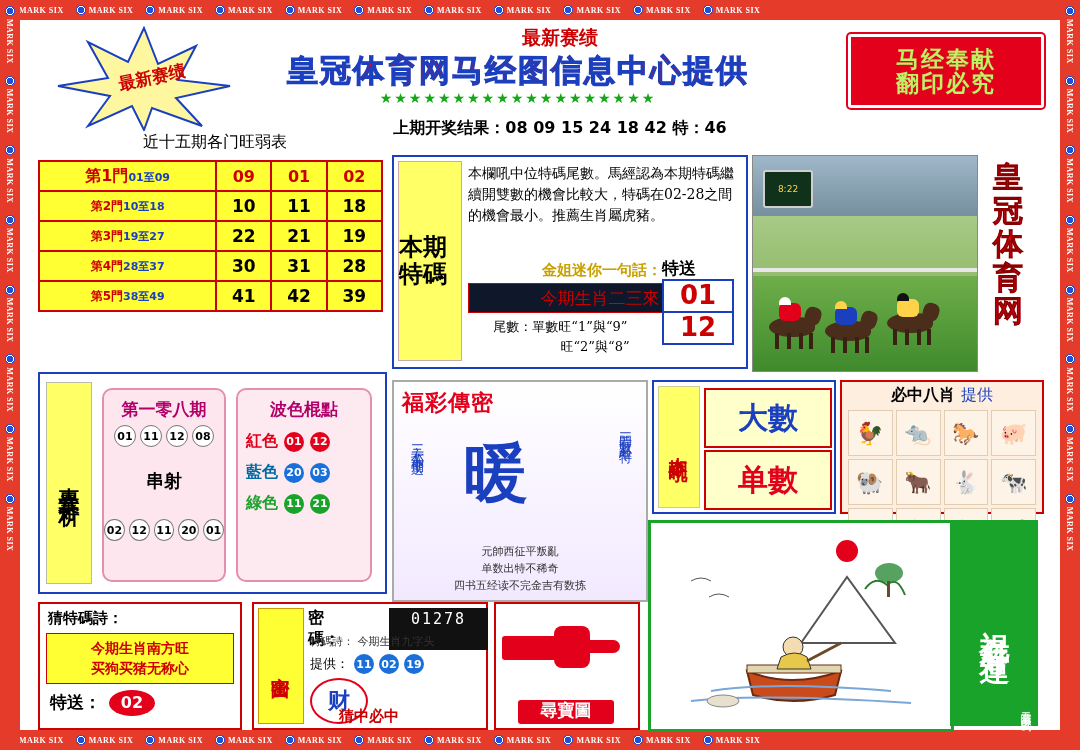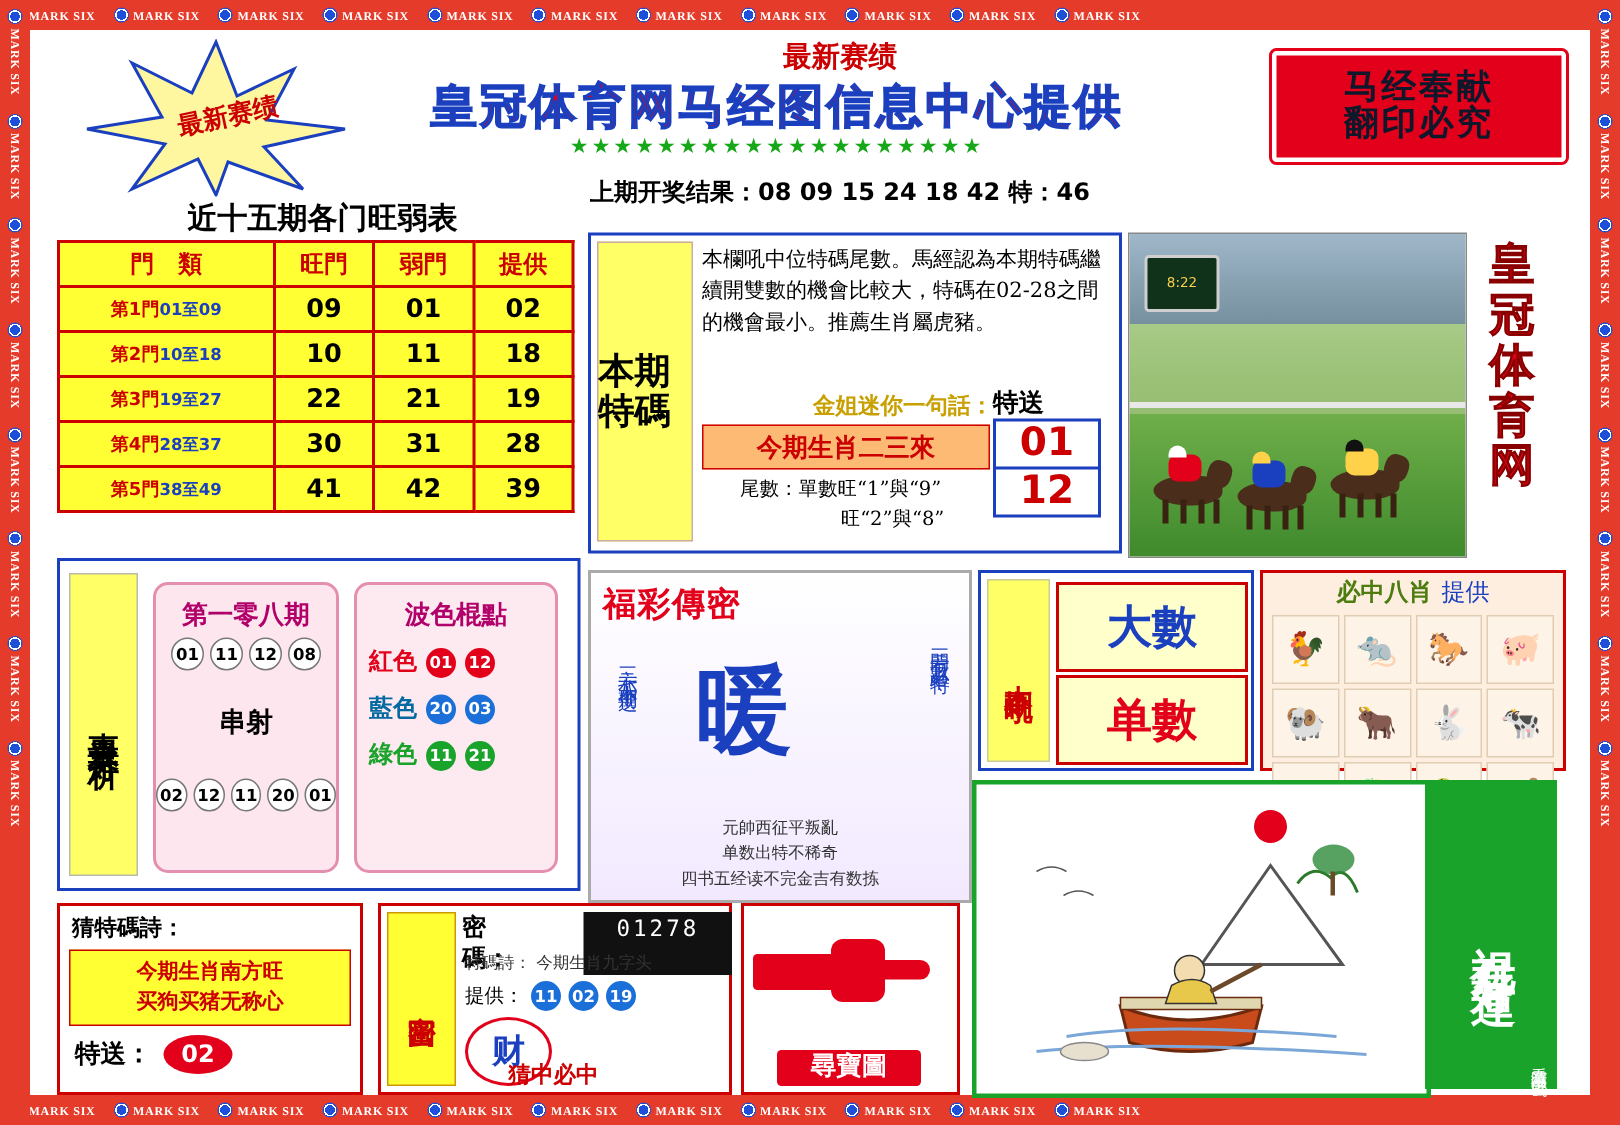--- a/index.html
+++ b/index.html
@@ -35,38 +35,38 @@
   .stars{position:absolute;left:238px;top:70px;width:520px;text-align:center;color:#17a81a;font-size:14px;letter-spacing:2px;}
   .lastdraw{position:absolute;left:330px;top:98px;width:420px;text-align:center;font-size:16px;font-weight:bold;color:#000;}
 
   
   .burst{position:absolute;left:24px;top:6px;width:200px;height:105px;}
   .burst svg{display:block;}
   .burst-text{position:absolute;left:48px;top:40px;width:120px;text-align:center;color:#c00;font-weight:bold;font-size:17px;transform:rotate(-12deg);font-family:"DejaVu Sans",sans-serif;}
 
   
   .stamp{position:absolute;left:828px;top:14px;width:190px;height:68px;background:#e2001a;border:3px solid #fff;box-shadow:0 0 0 2px #e2001a;border-radius:3px;display:flex;flex-direction:column;align-items:center;justify-content:center;}
-  .stamp div{color:#0f172a;font-size:23px;font-weight:bold;letter-spacing:2px;line-height:1.05;font-family:Liberation Mono, monospace;}
-
-  
-  .tbl-title{position:absolute;left:30px;top:112px;width:330px;text-align:center;font-size:20px;font-weight:bold;color:#000;}
+  .stamp div{color:#bef264;font-size:23px;font-weight:bold;letter-spacing:2px;line-height:1.05;font-family:Liberation Sans, sans-serif;}
+
+  
+  .tbl-title{position:absolute;left:30px;top:112px;width:330px;text-align:center;font-size:16px;font-weight:normal;color:#000;}
   .wtable{position:absolute;left:18px;top:140px;width:345px;border-collapse:collapse;}
   .wtable td{border:2px solid #c00;text-align:center;font-size:15px;font-weight:bold;height:26px;background:#ffff33;color:#000;}
   .wtable tr:first-child td{background:#ffff33;color:#c00;font-size:16px;}
   .wtable td.first{background:#ffff33;color:#c00;font-size:12px;text-align:center;}
   .wtable td .sm{color:#1a3fbf;font-size:11px;}
   .wtable td.num{background:#ffff33;color:#000;font-size:17px;}
 
   
   .panelA{position:absolute;left:372px;top:135px;width:352px;height:210px;border:2px solid #1a3fbf;background:#fff;}
   .panelA .leftcol{position:absolute;left:4px;top:4px;width:62px;height:198px;background:#ffff66;border:1px solid #caa;display:flex;flex-direction:column;align-items:center;justify-content:center;}
   .panelA .leftcol span{font-size:24px;font-weight:bold;color:#000;line-height:1.12;font-family:"DejaVu Serif",serif;}
   .panelA .para{position:absolute;left:74px;top:6px;width:268px;font-size:14px;line-height:1.5;color:#000;font-family:"DejaVu Serif",serif;}
   .panelA .goldline{position:absolute;left:74px;top:104px;width:268px;text-align:center;font-size:15px;font-weight:bold;color:#c8a000;}
-  .panelA .yellowbar{position:absolute;left:74px;top:126px;width:190px;height:28px;background:#fdba74;border:1px solid #c00;display:flex;align-items:center;justify-content:center;font-size:17px;font-weight:bold;color:#c00;}
+  .panelA .yellowbar{position:absolute;left:74px;top:126px;width:190px;height:28px;background:#0f172a;border:1px solid #c00;display:flex;align-items:center;justify-content:center;font-size:17px;font-weight:normal;color:#c00;padding-left:36px;}
   .panelA .tail{position:absolute;left:86px;top:160px;width:230px;font-size:13px;line-height:1.5;color:#000;text-align:center;font-family:"DejaVu Serif",serif;}
   .panelA .tesong{position:absolute;left:268px;top:100px;font-size:17px;font-weight:bold;color:#000;}
   .panelA .bignums{position:absolute;left:268px;top:122px;width:68px;border:2px solid #1a3fbf;background:#fff;text-align:center;}
   .panelA .bignums div{font-size:26px;font-weight:bold;color:#c00;line-height:1.15;}
   .panelA .bignums div:first-child{border-bottom:2px solid #1a3fbf;}
 
   
   .photo{position:absolute;left:732px;top:135px;width:224px;height:215px;overflow:hidden;border:1px solid #888;}
   .photo .sky{position:absolute;inset:0;background:linear-gradient(#bcd9a0,#9bc177 45%,#7fae5c 100%);}
   .photo .turf{position:absolute;left:0;top:120px;width:224px;height:95px;background:linear-gradient(#6fae4a,#3f8a2c);}
@@ -108,21 +108,21 @@
   .panelC .foot{position:absolute;left:6px;bottom:6px;width:240px;text-align:center;font-size:11px;line-height:1.55;color:#333;font-family:"DejaVu Serif",serif;}
 
   .panelD{position:absolute;left:632px;top:360px;width:180px;height:130px;border:2px solid #1a3fbf;background:#fff;}
   .panelD .tag{position:absolute;left:4px;top:4px;width:40px;height:120px;background:#ffff66;border:1px solid #cc9;display:flex;align-items:center;justify-content:center;}
   .panelD .tag span{writing-mode:vertical-rl;font-size:19px;font-weight:bold;color:#c00;letter-spacing:4px;font-family:"DejaVu Serif",serif;}
   .panelD .b1,.panelD .b2{position:absolute;left:50px;width:124px;height:56px;border:2px solid #c00;background:#ffffcc;display:flex;align-items:center;justify-content:center;font-size:30px;font-weight:bold;color:#1a3fbf;font-family:"DejaVu Serif",serif;}
   .panelD .b1{top:6px;} .panelD .b2{top:68px;color:#e2001a;}
 
   .panelE{position:absolute;left:820px;top:360px;width:200px;height:130px;border:2px solid #c00;background:#fdeee0;}
   .panelE .hd{display:flex;justify-content:center;gap:6px;padding-top:3px;}
-  .panelE .hd b{color:#4d7c0f;font-size:16px;font-family:Liberation Serif, serif;}
+  .panelE .hd b{color:#000000;font-size:16px;font-family:Liberation Serif, serif;}
   .panelE .hd i{color:#1a3fbf;font-size:16px;font-style:normal;font-family:"DejaVu Serif",serif;}
   .zgrid{display:grid;grid-template-columns:repeat(4,1fr);gap:3px;padding:4px 6px;}
   .zcell{height:44px;background:#fdf3e6;border:1px solid #e0cdb4;display:flex;align-items:center;justify-content:center;font-size:22px;}
 
   
   .panelF{position:absolute;left:18px;top:582px;width:200px;height:124px;border:2px solid #c00;background:#fff;}
   .panelF .l1{margin:5px 12px 0 8px;font-size:15px;font-weight:bold;}
   .panelF .yb{margin:5px 6px;padding:4px 0;background:#ffff33;border:1px solid #c00;text-align:center;font-size:14px;font-weight:bold;color:#c00;line-height:1.45;}
   .panelF .ts{display:flex;align-items:center;gap:8px;margin:6px 0 0 10px;}
   .panelF .ts b{font-size:17px;}
@@ -354,26 +354,20 @@
     </div>
 
     <div class="stamp">
       <div>马经奉献</div>
       <div>翻印必究</div>
     </div>
 
     <div class="tbl-title">近十五期各门旺弱表</div>
     <table class="wtable">
       <tbody>
-          <tr>
-        <td class="first">門　類</td>
-        <td>旺門</td>
-        <td>弱門</td>
-        <td>提供</td>
-      </tr>
       <tr>
         <td class="first"><span>第1門</span><span class="sm">01至09</span></td>
         <td class="num">09</td>
         <td class="num">01</td>
         <td class="num">02</td>
       </tr>
       <tr>
         <td class="first"><span>第2門</span><span class="sm">10至18</span></td>
         <td class="num">10</td>
         <td class="num">11</td>

